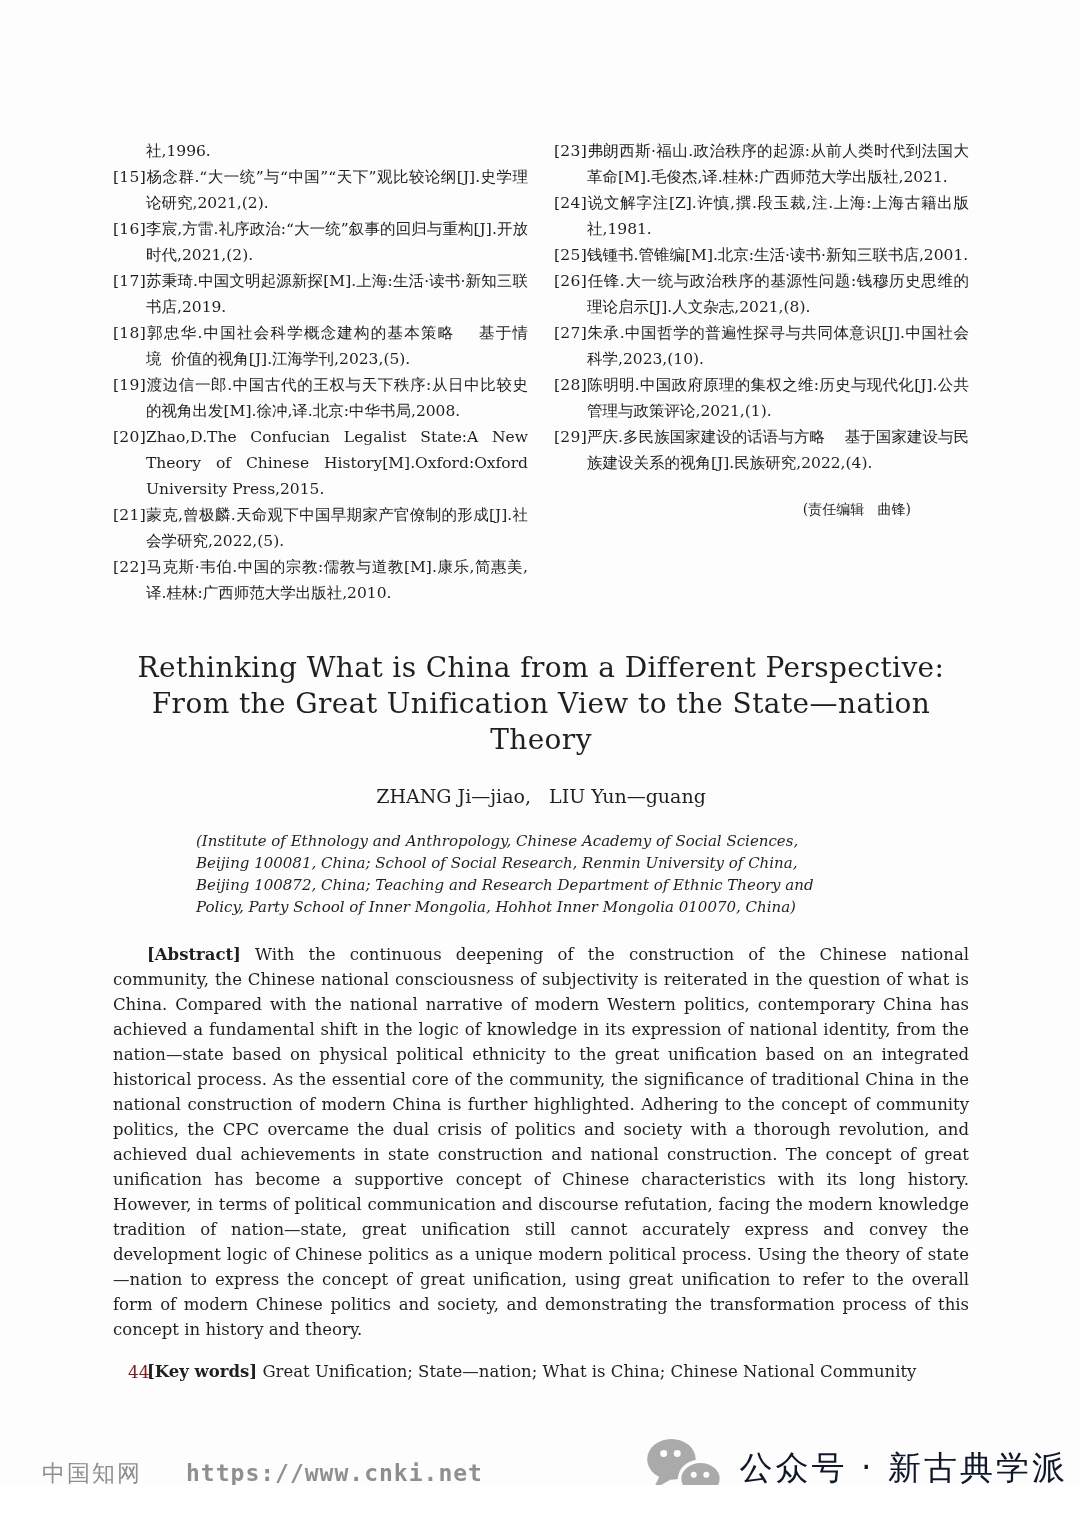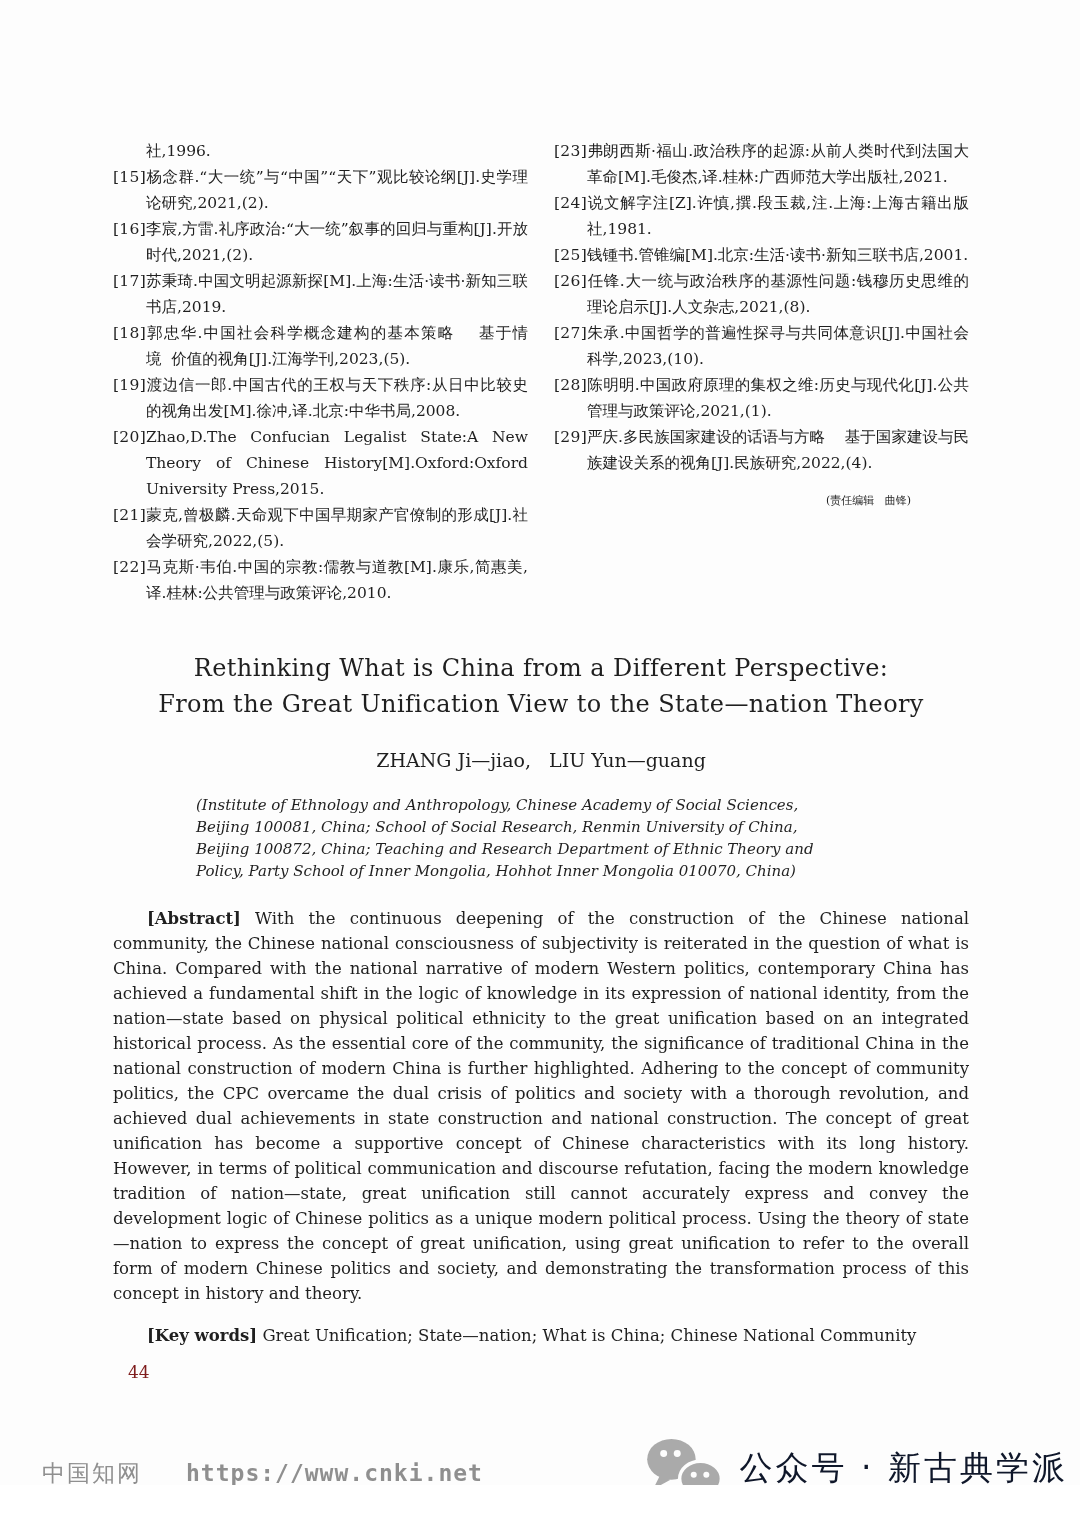--- a/index.html
+++ b/index.html
@@ -26,31 +26,31 @@
   .ref {
     font-size: 15.5px;
     line-height: 26px;
     text-align: justify;
     padding-left: 33px;
     text-indent: -33px;
   }
   .ref.continuation { text-indent: 0; }
   .ref-label { letter-spacing: 0.3px; }
   .editor-line {
-    margin-top: 12px;
-    font-size: 11px;
+    margin-top: 20px;
+    font-size: 14px;
     line-height: 26px;
     text-align: right;
     padding-right: 58px;
   }
   
   .en-title {
     margin-top: 44px;
     text-align: center;
-    font-size: 24px;
+    font-size: 28px;
     line-height: 36px;
     letter-spacing: 0.4px;
     font-weight: normal;
   }
   .authors {
     margin-top: 26px;
     text-align: center;
     font-size: 19px;
     line-height: 24px;
   }
@@ -124,21 +124,21 @@
     <div class="refs-columns">
       <div class="ref-col">
           <div class="ref continuation"><span class="ref-label"></span><span class="ref-text">社,1996.</span></div>
           <div class="ref"><span class="ref-label">[15]</span><span class="ref-text">杨念群.“大一统”与“中国”“天下”观比较论纲[J].史学理论研究,2021,(2).</span></div>
           <div class="ref"><span class="ref-label">[16]</span><span class="ref-text">李宸,方雷.礼序政治:“大一统”叙事的回归与重构[J].开放时代,2021,(2).</span></div>
           <div class="ref"><span class="ref-label">[17]</span><span class="ref-text">苏秉琦.中国文明起源新探[M].上海:生活·读书·新知三联书店,2019.</span></div>
           <div class="ref"><span class="ref-label">[18]</span><span class="ref-text">郭忠华.中国社会科学概念建构的基本策略&nbsp;&nbsp;&nbsp;&nbsp;基于情境&nbsp;&nbsp;价值的视角[J].江海学刊,2023,(5).</span></div>
           <div class="ref"><span class="ref-label">[19]</span><span class="ref-text">渡边信一郎.中国古代的王权与天下秩序:从日中比较史的视角出发[M].徐冲,译.北京:中华书局,2008.</span></div>
           <div class="ref"><span class="ref-label">[20]</span><span class="ref-text">Zhao,D.The Confucian Legalist State:A New Theory of Chinese History[M].Oxford:Oxford University Press,2015.</span></div>
           <div class="ref"><span class="ref-label">[21]</span><span class="ref-text">蒙克,曾极麟.天命观下中国早期家产官僚制的形成[J].社会学研究,2022,(5).</span></div>
-          <div class="ref"><span class="ref-label">[22]</span><span class="ref-text">马克斯·韦伯.中国的宗教:儒教与道教[M].康乐,简惠美,译.桂林:公共管理与政策评论,2010.</span></div>
+          <div class="ref"><span class="ref-label">[22]</span><span class="ref-text">马克斯·韦伯.中国的宗教:儒教与道教[M].康乐,简惠美,译.桂林:广西师范大学出版社,2010.</span></div>
         </div>
       <div class="ref-col">
         <div>
             <div class="ref"><span class="ref-label">[23]</span><span class="ref-text">弗朗西斯·福山.政治秩序的起源:从前人类时代到法国大革命[M].毛俊杰,译.桂林:广西师范大学出版社,2021.</span></div>
             <div class="ref"><span class="ref-label">[24]</span><span class="ref-text">说文解字注[Z].许慎,撰.段玉裁,注.上海:上海古籍出版社,1981.</span></div>
             <div class="ref"><span class="ref-label">[25]</span><span class="ref-text">钱锺书.管锥编[M].北京:生活·读书·新知三联书店,2001.</span></div>
             <div class="ref"><span class="ref-label">[26]</span><span class="ref-text">任锋.大一统与政治秩序的基源性问题:钱穆历史思维的理论启示[J].人文杂志,2021,(8).</span></div>
             <div class="ref"><span class="ref-label">[27]</span><span class="ref-text">朱承.中国哲学的普遍性探寻与共同体意识[J].中国社会科学,2023,(10).</span></div>
             <div class="ref"><span class="ref-label">[28]</span><span class="ref-text">陈明明.中国政府原理的集权之维:历史与现代化[J].公共管理与政策评论,2021,(1).</span></div>
             <div class="ref"><span class="ref-label">[29]</span><span class="ref-text">严庆.多民族国家建设的话语与方略&nbsp;&nbsp;&nbsp;&nbsp;基于国家建设与民族建设关系的视角[J].民族研究,2022,(4).</span></div>

